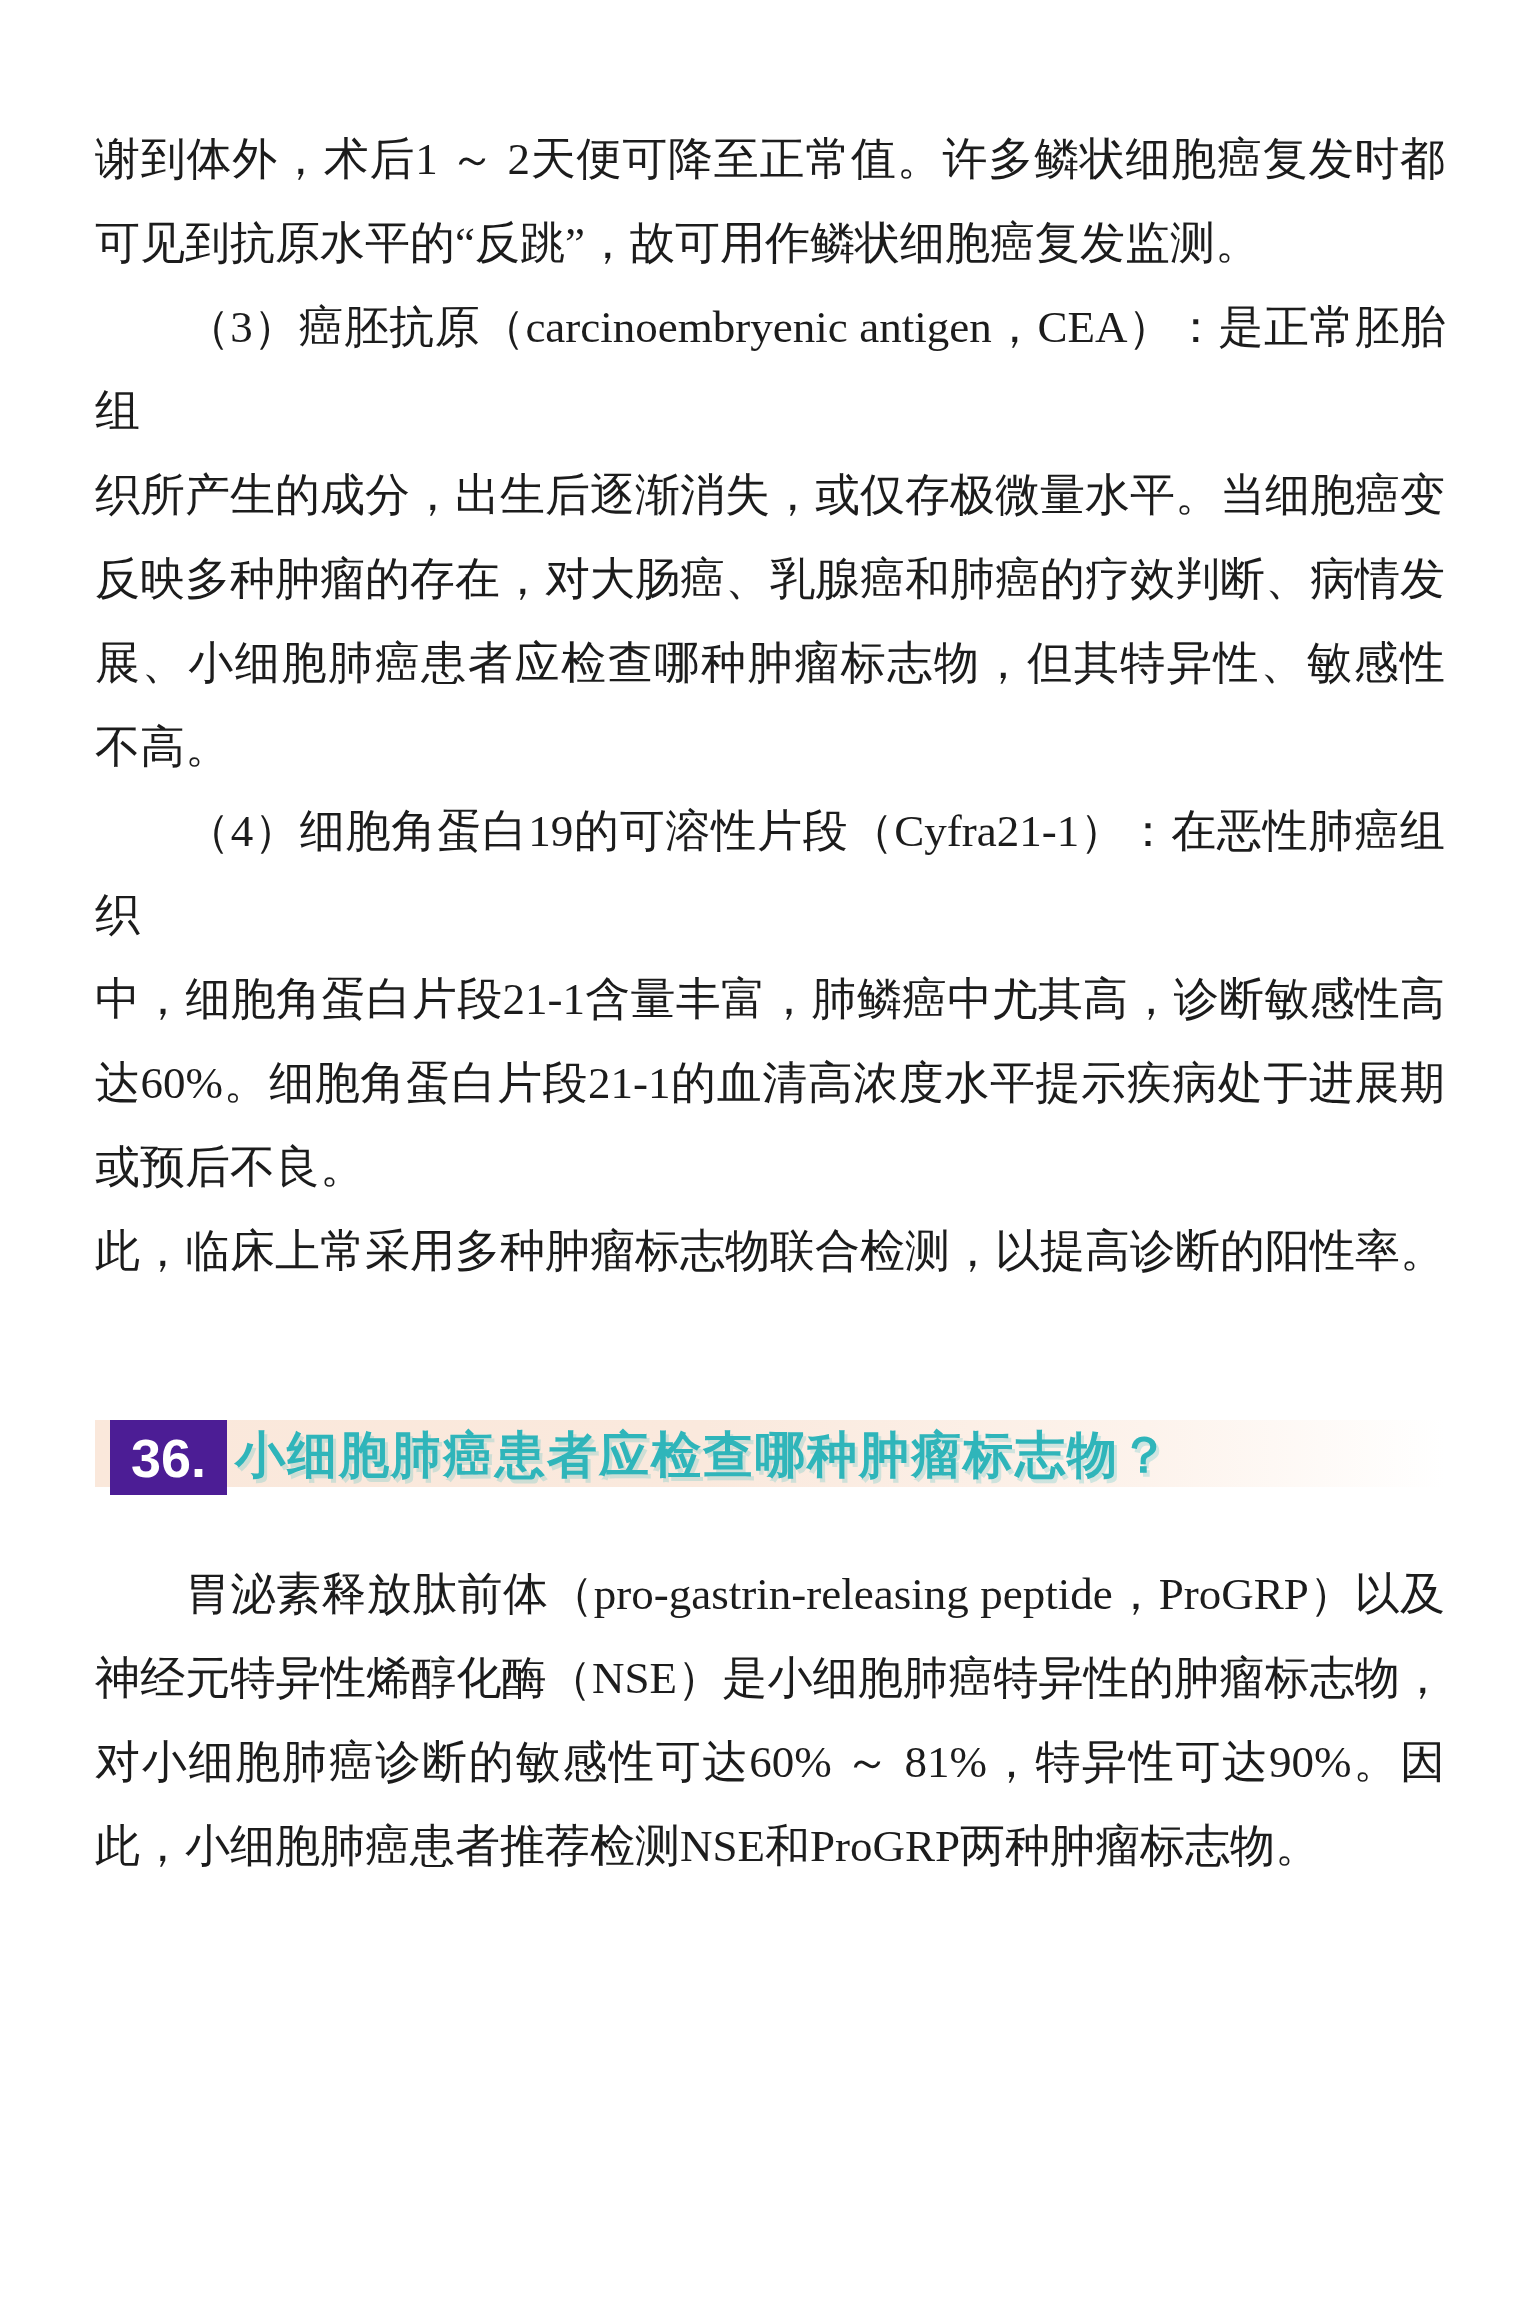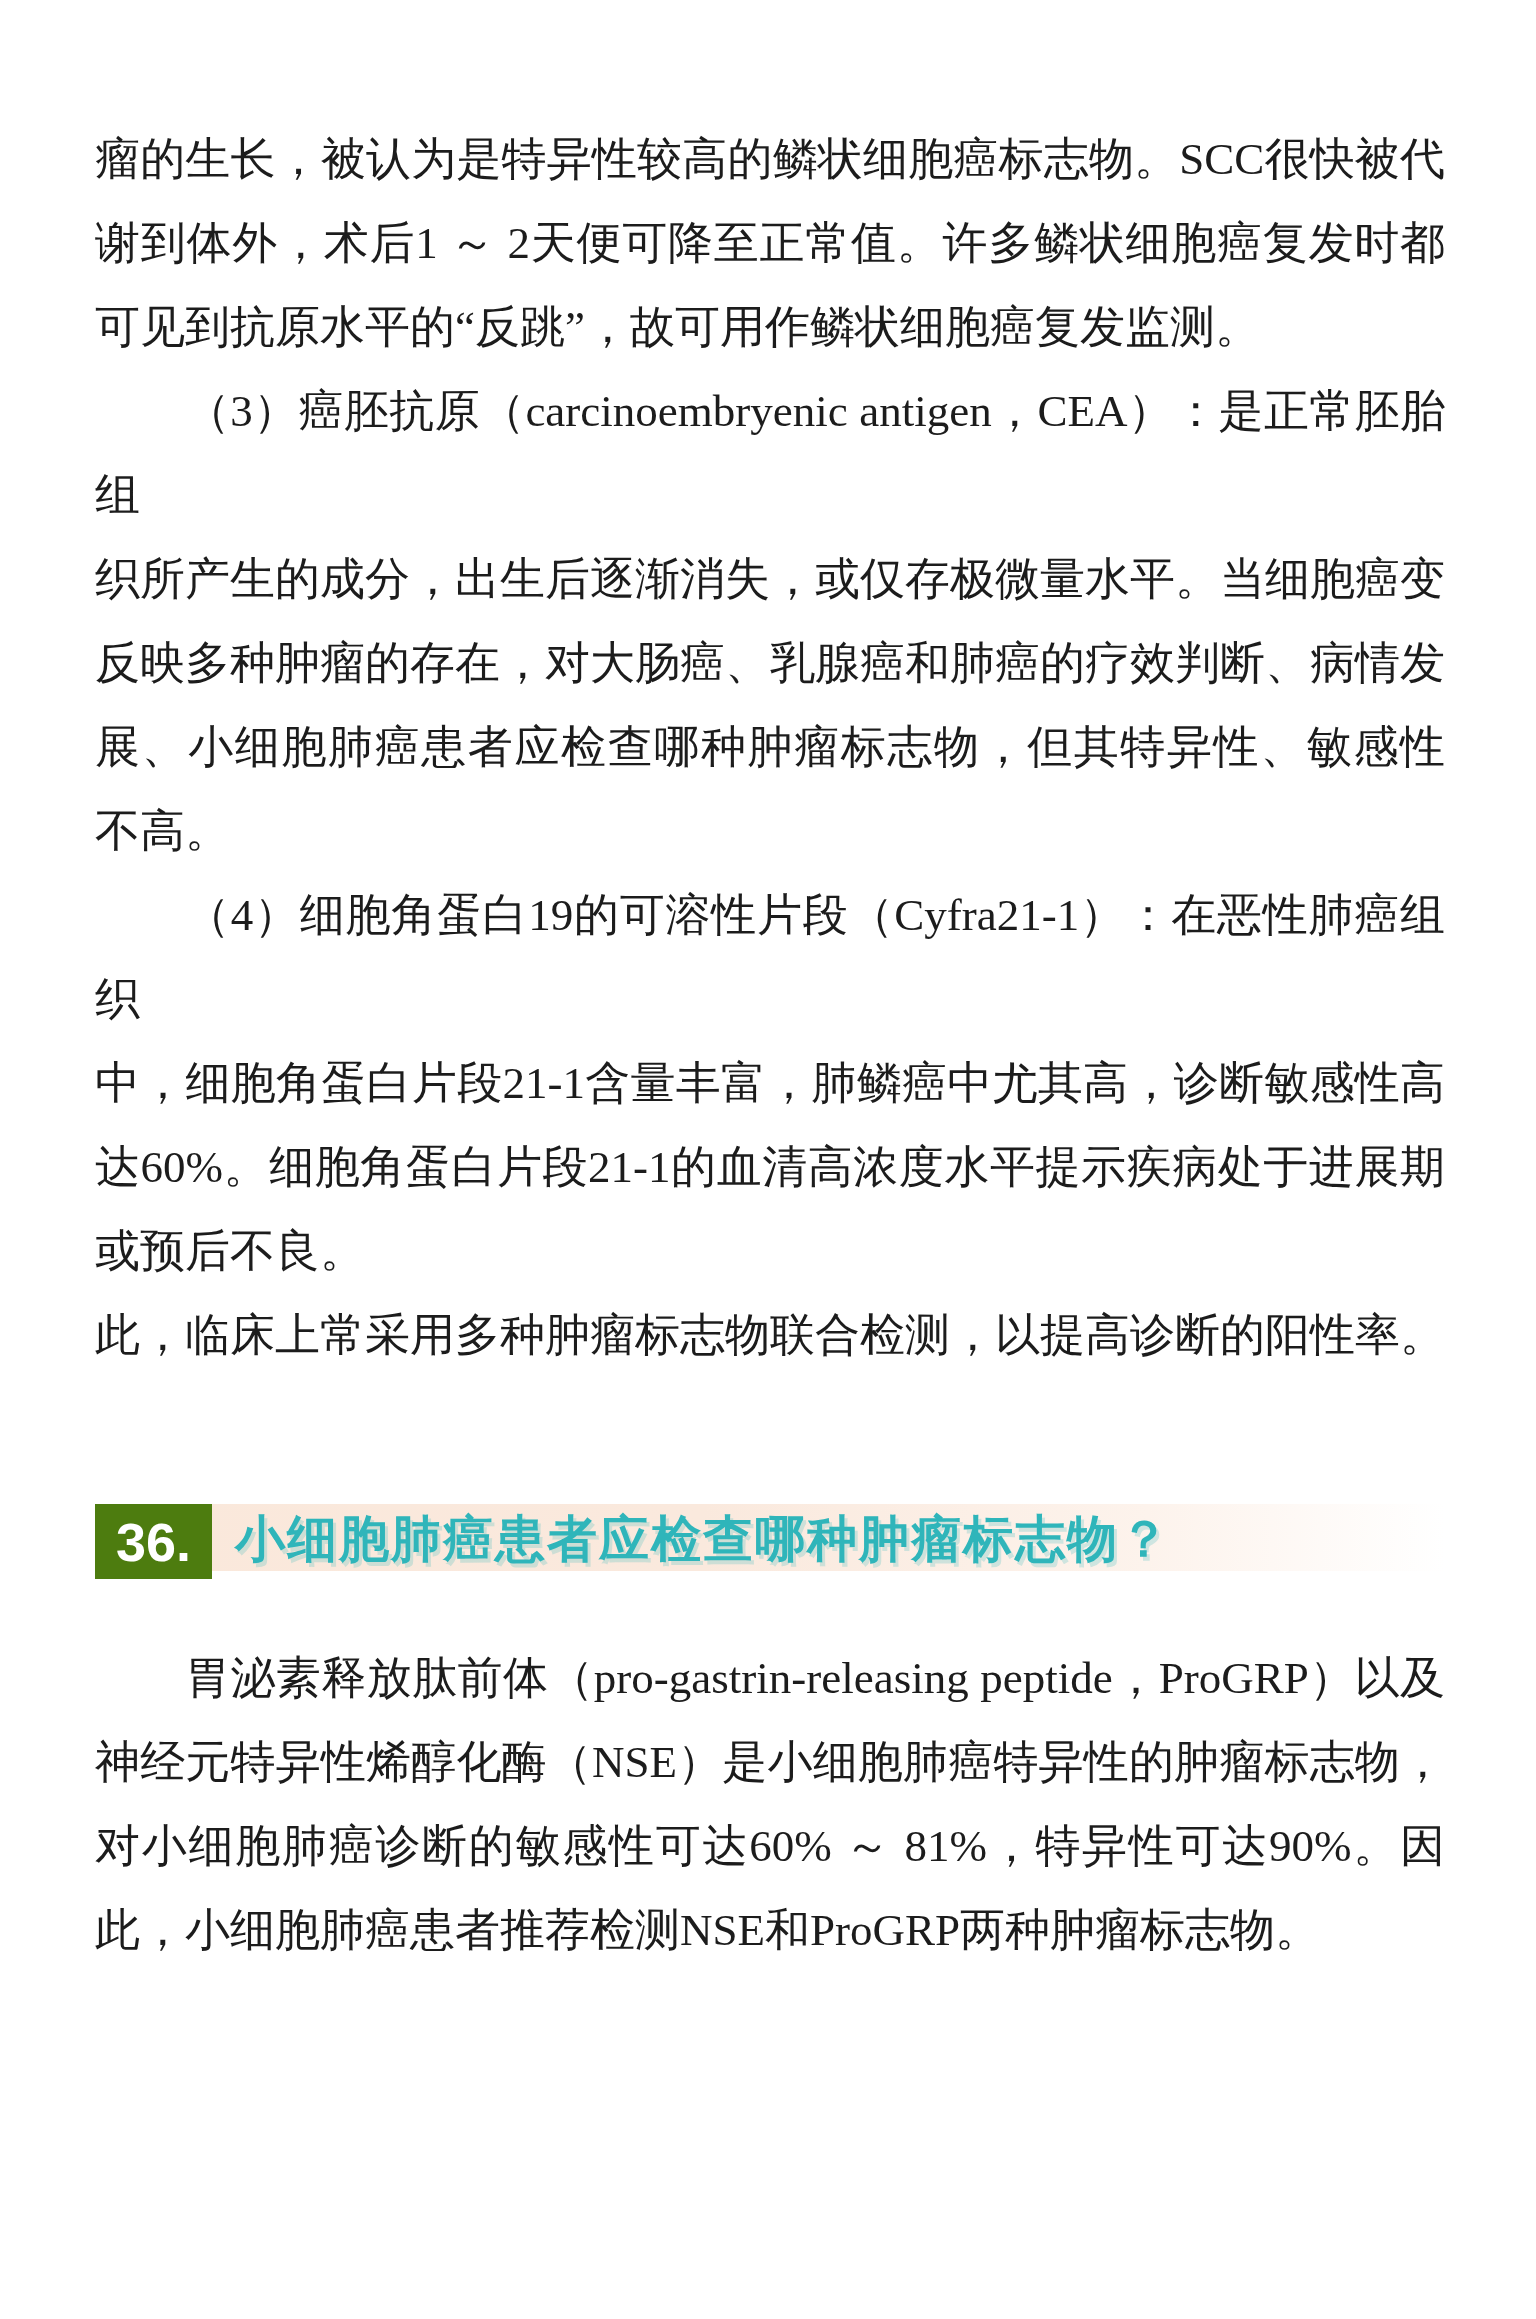--- a/index.html
+++ b/index.html
@@ -27,23 +27,23 @@
     margin-top:127px;
     width:1350px; height:75px;
     font-family:"Liberation Sans","DejaVu Sans",sans-serif;
   }
   .band-bg {
     position:absolute; left:0; top:0;
     width:1350px; height:67px;
     background:linear-gradient(90deg,#fae8db 0%,#fae9dd 45%,#fdf3ec 78%,#ffffff 100%);
   }
   .num-box {
-    position:absolute; left:0; top:0;
+    position:absolute; left:15px; top:0;
     width:117px; height:75px;
-    background:#4d7c0f;
+    background:#4c1d95;
     display:flex; align-items:center; justify-content:center;
     font-weight:bold; font-size:54px; color:#ffffff;
   }
   .band-title {
     position:absolute; left:140px; top:0;
     height:70px;
     display:flex; align-items:center;
     font-weight:bold; font-size:50px;
     letter-spacing:2px;
     color:#2fb5ba;
@@ -51,21 +51,20 @@
     white-space:nowrap;
   }
   .after-heading { margin-top:57px; }
 </style>
 </head>
 <body>
 
 <div class="page">
   <div class="text-col">
 
-    <div class="ln j">瘤的生长，被认为是特异性较高的鳞状细胞癌标志物。SCC很快被代</div>
     <div class="ln j">谢到体外，术后1 ～ 2天便可降至正常值。许多鳞状细胞癌复发时都</div>
     <div class="ln">可见到抗原水平的“反跳”，故可用作鳞状细胞癌复发监测。</div>
 
     <div class="ln j i">（3）癌胚抗原（carcinoembryenic antigen，CEA）：是正常胚胎组</div>
     <div class="ln j">织所产生的成分，出生后逐渐消失，或仅存极微量水平。当细胞癌变</div>
     <div class="ln j">反映多种肿瘤的存在，对大肠癌、乳腺癌和肺癌的疗效判断、病情发</div>
     <div class="ln j">展、小细胞肺癌患者应检查哪种肿瘤标志物，但其特异性、敏感性</div>
     <div class="ln">不高。</div>
 
     <div class="ln j i">（4）细胞角蛋白19的可溶性片段（Cyfra21-1）：在恶性肺癌组织</div>

